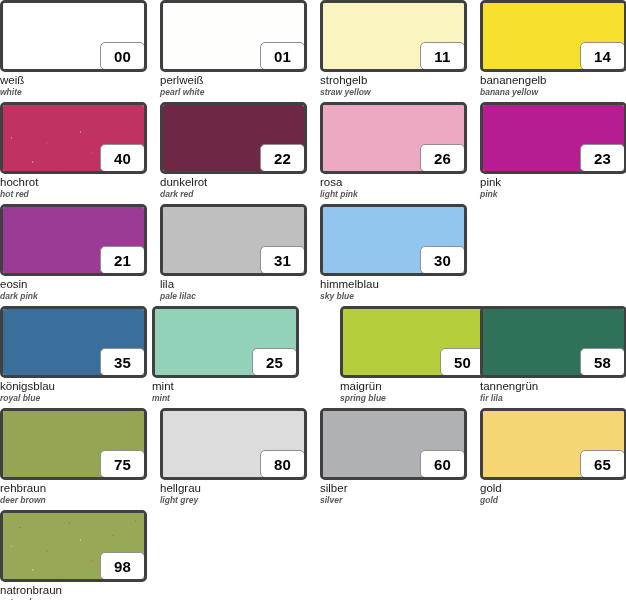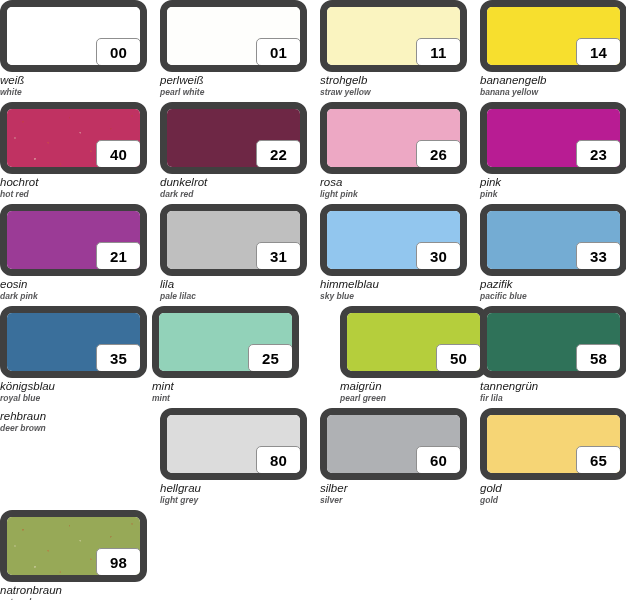--- a/index.html
+++ b/index.html
@@ -25,22 +25,22 @@
   .cell {
     position: absolute;
     width: 147px;
   }
 
   .swatch {
     position: relative;
     width: 147px;
     height: 72px;
     box-sizing: border-box;
-    border: 7px solid #404040;
-    border-radius: 12px;
+    border: 3px solid #404040;
+    border-radius: 5px;
     overflow: hidden;
   }
 
   .swatch .fill {
     position: absolute;
     inset: 0;
   }
 
   
   .swatch.speckled .fill {
@@ -80,21 +80,20 @@
     letter-spacing: 0.2px;
     line-height: 1;
   }
 
   .name-de {
     margin-top: 2px;
     font-size: 11.5px;
     color: #1a1a1a;
     line-height: 13px;
     white-space: nowrap;
-    font-style: italic;
   }
 
   .name-en {
     font-size: 8.5px;
     font-style: italic;
     font-weight: bold;
     color: #58585a;
     line-height: 11px;
     white-space: nowrap;
   }
@@ -184,28 +183,20 @@
       <div class="name-en">pale lilac</div>
     </div>
     <div class="cell" style="left: 320px; top: 204px;">
       <div class="swatch">
         <div class="fill" style="background-color: rgb(146, 198, 238);"></div>
         <div class="badge">30</div>
       </div>
       <div class="name-de">himmelblau</div>
       <div class="name-en">sky blue</div>
     </div>
-    <div class="cell" style="left: 480px; top: 204px;">
-      <div class="swatch">
-        <div class="fill" style="background-color: rgb(116, 172, 211);"></div>
-        <div class="badge">33</div>
-      </div>
-      <div class="name-de">pazifik</div>
-      <div class="name-en">pacific blue</div>
-    </div>
     <div class="cell" style="left: 0px; top: 306px;">
       <div class="swatch">
         <div class="fill" style="background-color: rgb(58, 111, 155);"></div>
         <div class="badge">35</div>
       </div>
       <div class="name-de">königsblau</div>
       <div class="name-en">royal blue</div>
     </div>
     <div class="cell" style="left: 152px; top: 306px;">
       <div class="swatch">
@@ -214,31 +205,35 @@
       </div>
       <div class="name-de">mint</div>
       <div class="name-en">mint</div>
     </div>
     <div class="cell" style="left: 320px; top: 306px; padding-left: 20px;">
       <div class="swatch">
         <div class="fill" style="background-color: rgb(181, 206, 60);"></div>
         <div class="badge">50</div>
       </div>
       <div class="name-de">maigrün</div>
-      <div class="name-en">pearl green</div>
+      <div class="name-en">spring blue</div>
     </div>
     <div class="cell" style="left: 480px; top: 306px;">
       <div class="swatch">
         <div class="fill" style="background-color: rgb(47, 114, 89);"></div>
         <div class="badge">58</div>
       </div>
       <div class="name-de">tannengrün</div>
       <div class="name-en">fir lila</div>
     </div>
     <div class="cell" style="left: 0px; top: 408px;">
+      <div class="swatch">
+        <div class="fill" style="background-color: rgb(148, 165, 84);"></div>
+        <div class="badge">75</div>
+      </div>
       <div class="name-de">rehbraun</div>
       <div class="name-en">deer brown</div>
     </div>
     <div class="cell" style="left: 160px; top: 408px;">
       <div class="swatch">
         <div class="fill" style="background-color: rgb(220, 220, 220);"></div>
         <div class="badge">80</div>
       </div>
       <div class="name-de">hellgrau</div>
       <div class="name-en">light grey</div>

